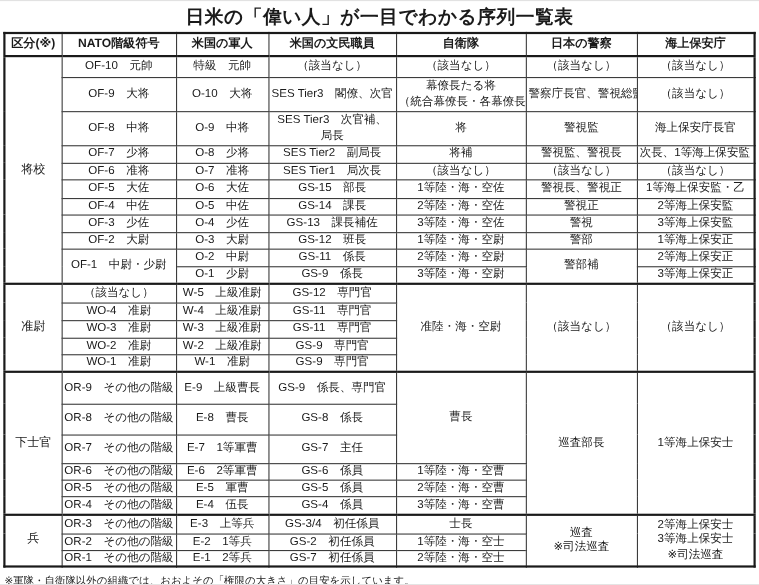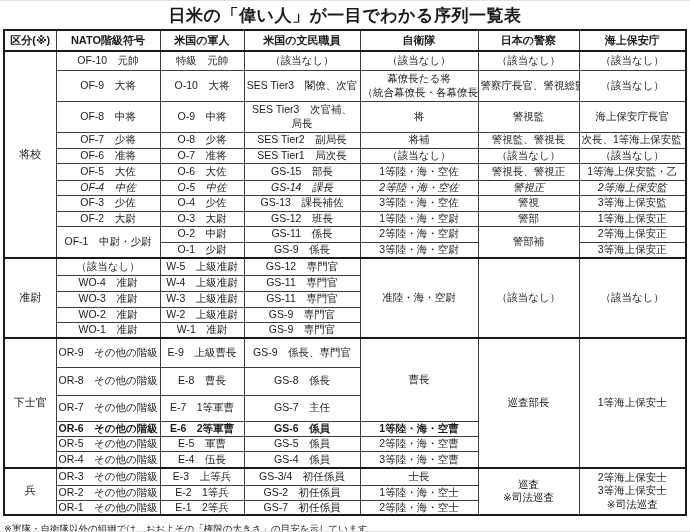--- a/index.html
+++ b/index.html
@@ -117,21 +117,21 @@
           <td>（該当なし）</td>
         </tr>
         <tr style="height: 17px;">
           <td>OF-5　大佐</td>
           <td>O-6　大佐</td>
           <td>GS-15　部長</td>
           <td>1等陸・海・空佐</td>
           <td>警視長、警視正</td>
           <td>1等海上保安監・乙</td>
         </tr>
-        <tr style="height: 15px; font-style: italic;">
+        <tr style="height: 15px;">
           <td>OF-4　中佐</td>
           <td>O-5　中佐</td>
           <td>GS-14　課長</td>
           <td>2等陸・海・空佐</td>
           <td>警視正</td>
           <td>2等海上保安監</td>
         </tr>
         <tr style="height: 16px;">
           <td>OF-3　少佐</td>
           <td>O-4　少佐</td>
@@ -203,21 +203,21 @@
         <tr style="height: 28px;">
           <td>OR-8　その他の階級</td>
           <td>E-8　曹長</td>
           <td>GS-8　係長</td>
         </tr>
         <tr style="height: 26px; margin-left: 16px;">
           <td>OR-7　その他の階級</td>
           <td>E-7　1等軍曹</td>
           <td>GS-7　主任</td>
         </tr>
-        <tr style="height: 15px; font-weight: bold;">
+        <tr style="height: 15px;">
           <td>OR-6　その他の階級</td>
           <td>E-6　2等軍曹</td>
           <td>GS-6　係員</td>
           <td>1等陸・海・空曹</td>
         </tr>
         <tr style="height: 15px; padding-left: 22px;">
           <td>OR-5　その他の階級</td>
           <td>E-5　軍曹</td>
           <td>GS-5　係員</td>
           <td>2等陸・海・空曹</td>

